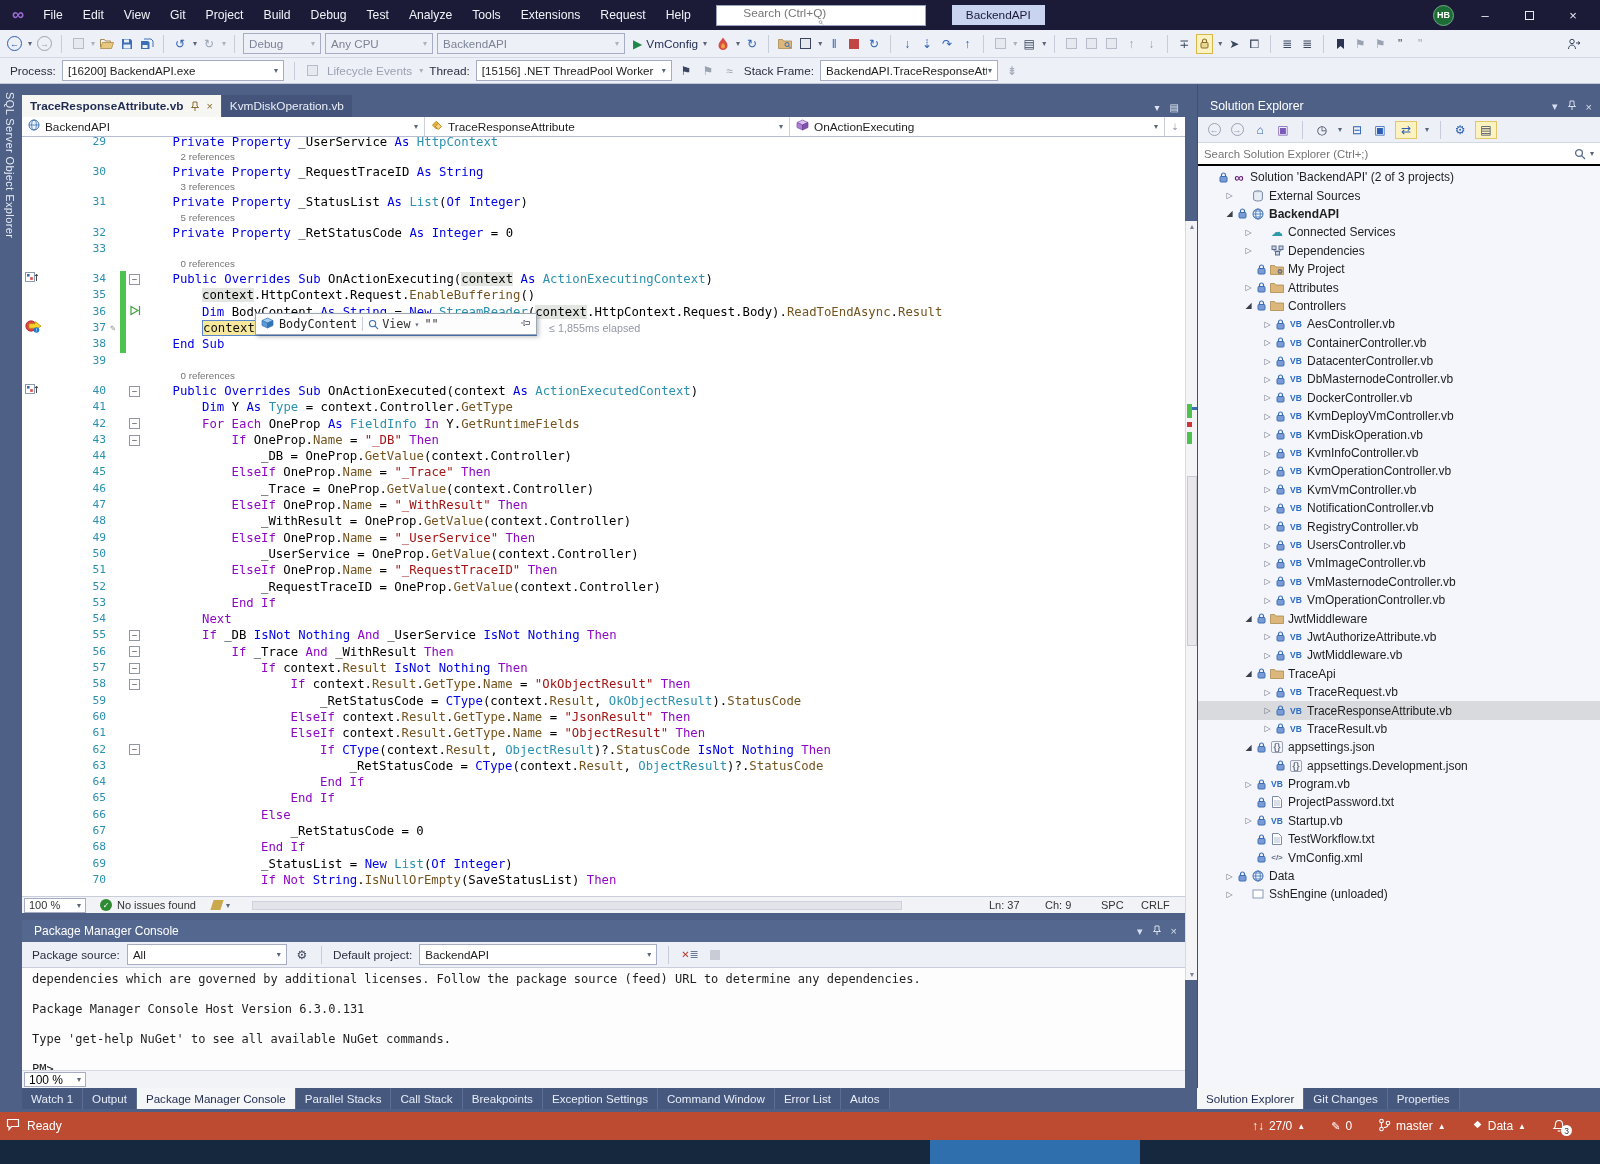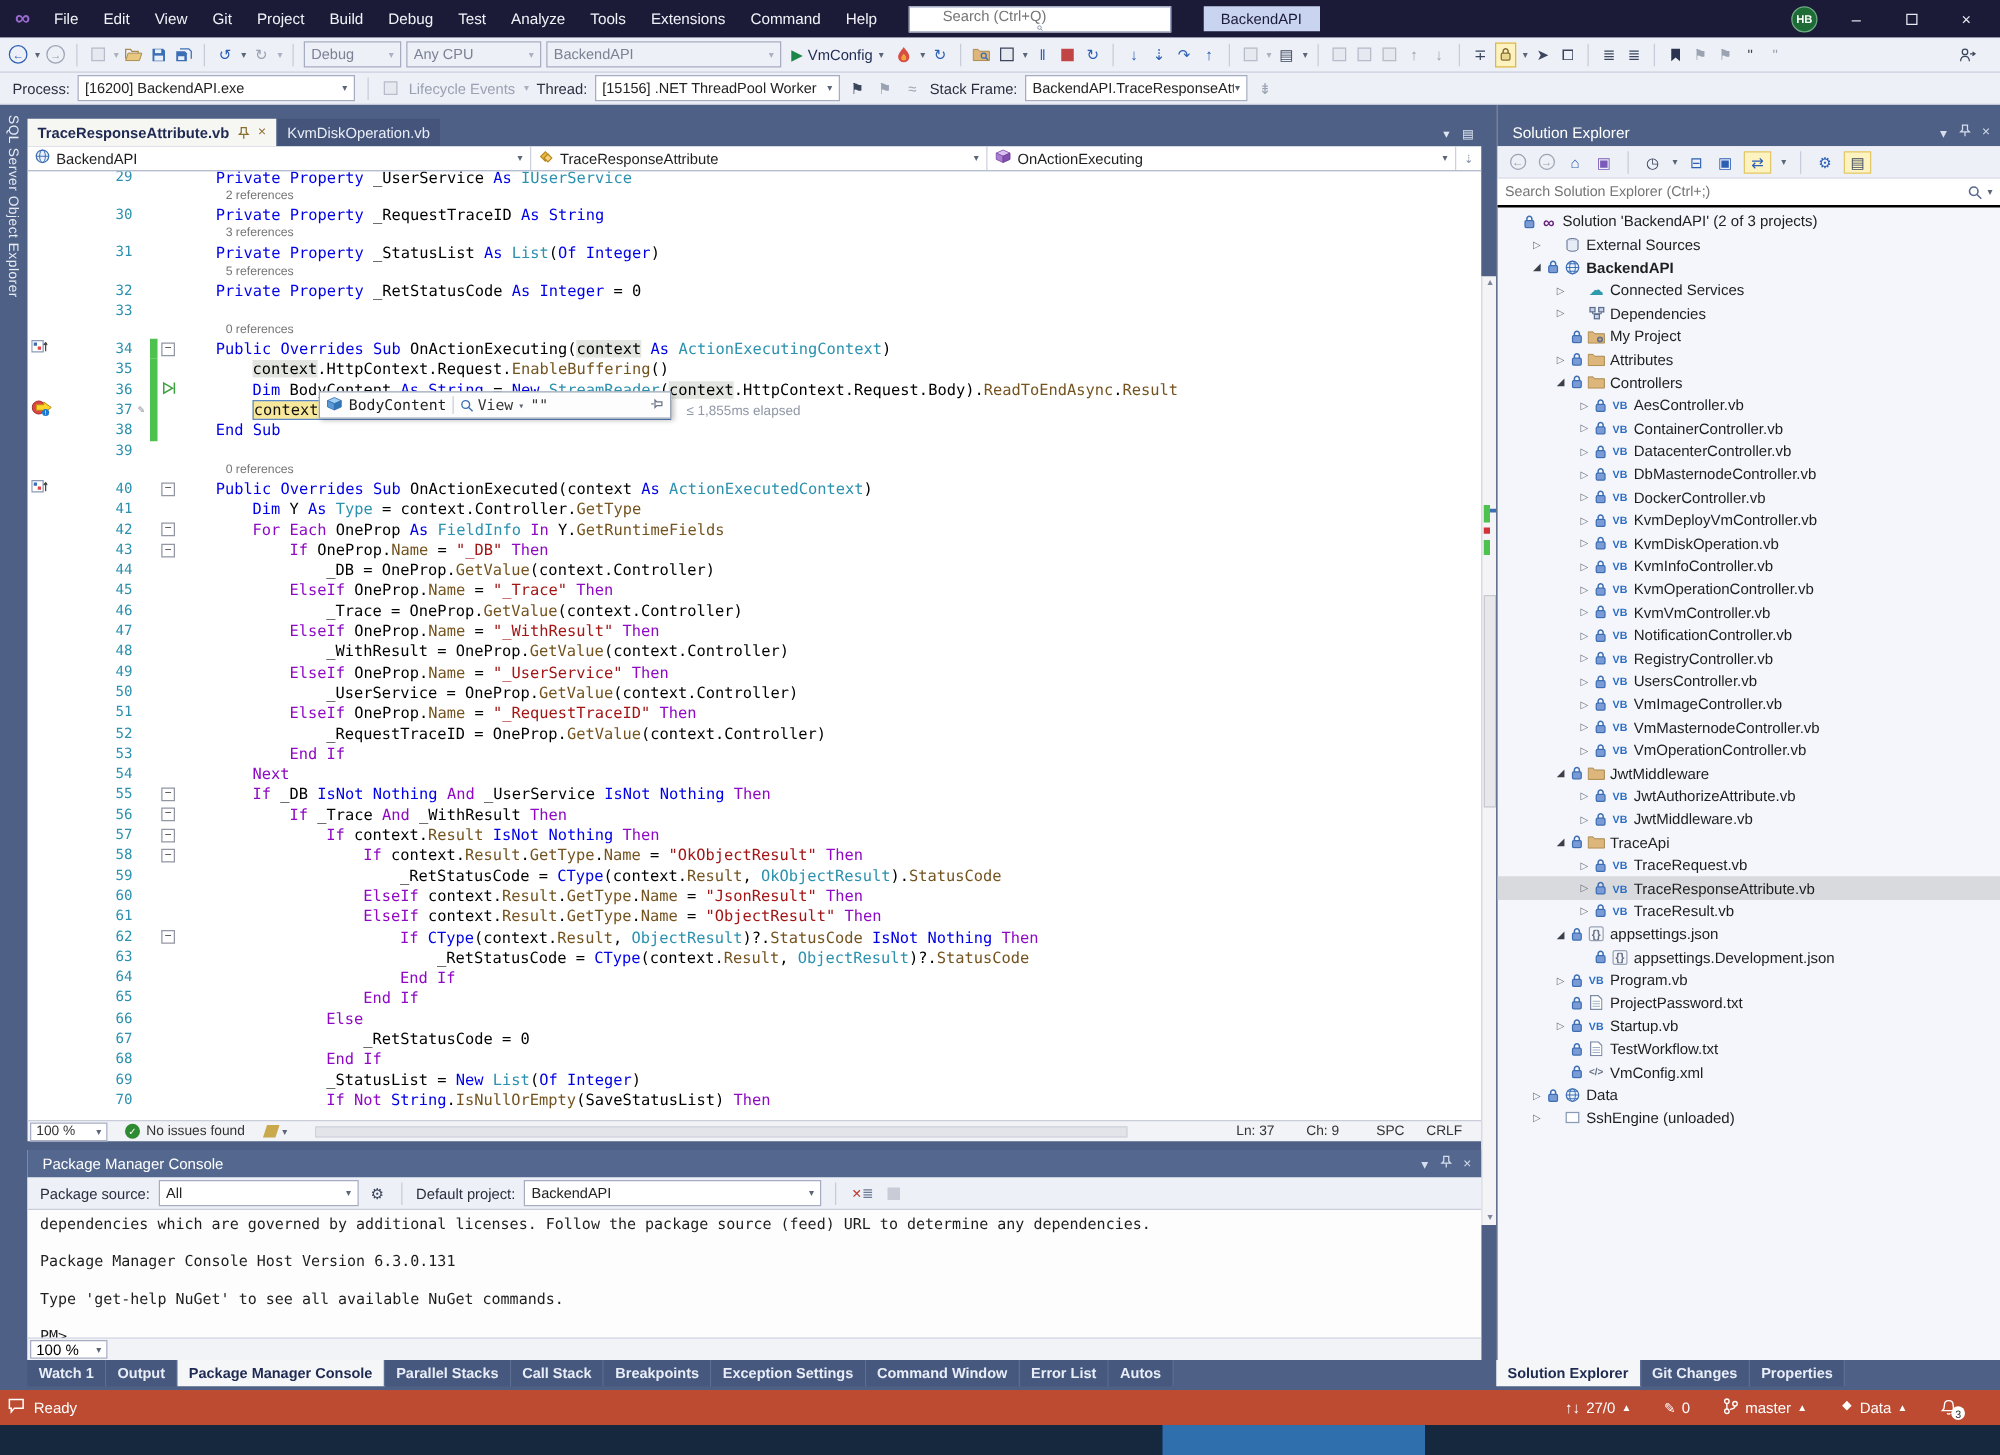--- a/index.html
+++ b/index.html
@@ -132,21 +132,21 @@
   .pmc{position:absolute; left:22px; top:836px; width:1163px; height:168px; background:#f6f7fb;}
   .pmchead{height:22px; background:#54688f; color:#fff; display:flex; align-items:center; padding:0 8px 0 12px; font-size:12px;}
   .pmchead .hicons{margin-left:auto; display:flex; gap:9px; color:#d7deee; font-size:11px; align-items:center;}
   .pmctools{height:26px; background:var(--toolbar-bg); border-bottom:1px solid #c9cdd9; display:flex; align-items:center; gap:7px; padding-left:10px;}
   .pmctools .lbl{font-size:11.8px; color:#2a2f3e;}
   .console{height:102px; background:#fdfdfe; padding:4px 0 0 10px; font-family:"DejaVu Sans Mono",monospace; font-size:12px; color:#1e1e1e; overflow:hidden;}
   .conline{height:15px; line-height:15px; white-space:pre;}
   .pmcbottom{height:18px; background:#f2f3f7; border-top:1px solid #d4d7e4; display:flex; align-items:center;}
 
   
-  .bottomtabs{position:absolute; left:0; top:1088px; width:1600px; height:24px; background:var(--chrome); display:flex; align-items:flex-start;font-weight:bold;}
+  .bottomtabs{position:absolute; left:0; top:1088px; width:1600px; height:24px; background:var(--chrome); display:flex; align-items:flex-start;}
   .btab{height:21px; display:flex; align-items:center; padding:0 9px; font-size:11.6px; background:#46587e; color:#e8edf8; border-right:1px solid #5d6e94;}
   .btab.active{background:#f5f6f8; color:#1e2a52;}
   .btabs-left{display:flex; margin-left:22px;}
   .btabs-right{position:absolute; left:1197px; top:0; display:flex;}
   .statusbar{position:absolute; left:0; top:1112px; width:1600px; height:28px; background:var(--statusbar); color:#fff; display:flex; align-items:center; font-size:12px;}
   .sb-left{display:flex; align-items:center; gap:7px; margin-left:6px;}
   .sb-right{margin-left:auto; display:flex; align-items:center; gap:26px; margin-right:34px;}
   .sb-item{display:flex; align-items:center; gap:5px;}
   .sb-caret{font-size:8px;}
   .badge{position:relative; display:inline-flex;}
@@ -167,21 +167,21 @@
         <span class="menu-item">Edit</span>
         <span class="menu-item">View</span>
         <span class="menu-item">Git</span>
         <span class="menu-item">Project</span>
         <span class="menu-item">Build</span>
         <span class="menu-item">Debug</span>
         <span class="menu-item">Test</span>
         <span class="menu-item">Analyze</span>
         <span class="menu-item">Tools</span>
         <span class="menu-item">Extensions</span>
-        <span class="menu-item">Command</span>
+        <span class="menu-item">Request</span>
         <span class="menu-item">Help</span>
       </div>
     <div class="tb-search">
       <input placeholder="Search (Ctrl+Q)" style="">
       <svg width="12" height="12" viewBox="0 0 12 12">
           <circle cx="5" cy="5" r="3.4" fill="none" stroke="#5b6b8c" stroke-width="1.3"></circle>
           <path d="M7.6 7.6L11 11" stroke="#5b6b8c" stroke-width="1.3"></path>
         </svg>
     </div>
     <span class="win-title">BackendAPI</span>
@@ -433,21 +433,21 @@
               </svg>
             <span>View</span>
               <span class="caret">▾</span>
           </span>
           <span class="dt-val">""</span>
           <span style="margin-left:auto"><svg width="11" height="10" viewBox="0 0 11 10">
                 <path d="M4 1v4L2.5 6.5h6L7 5V1z" fill="none" stroke="#6b7488" transform="rotate(90 5.5 5)"></path>
                 <path d="M1 5h2" stroke="#6b7488"></path>
               </svg></span>
         </div>
-      <div class="crow clip"><span class="cmargin"></span><span class="cnum">29</span><span class="cpencil"></span><span class="cbar"></span><span class="cfold"></span><span class="ccode" style="padding-left: 29.5px;"><span class="sk">Private Property </span><span class="si">_UserService </span><span class="sk">As </span><span class="st">IUserService</span></span></div>
+      <div class="crow clip"><span class="cmargin"></span><span class="cnum">29</span><span class="cpencil"></span><span class="cbar"></span><span class="cfold"></span><span class="ccode" style="padding-left: 29.5px;"><span class="sk">Private Property </span><span class="si">_UserService </span><span class="sk">As </span><span class="st">HttpContext</span></span></div>
           <div class="clrow">
             <span class="cl-text" style="padding-left: 158.5px;">2 references</span>
           </div>
           <div class="crow"><span class="cmargin"></span><span class="cnum">30</span><span class="cpencil"></span><span class="cbar"></span><span class="cfold"></span><span class="ccode" style="padding-left: 29.5px;"><span class="sk">Private Property </span><span class="si">_RequestTraceID </span><span class="sk">As String</span></span></div>
           <div class="clrow">
             <span class="cl-text" style="padding-left: 158.5px;">3 references</span>
           </div>
           <div class="crow"><span class="cmargin"></span><span class="cnum">31</span><span class="cpencil"></span><span class="cbar"></span><span class="cfold"></span><span class="ccode" style="padding-left: 29.5px;"><span class="sk">Private Property </span><span class="si">_StatusList </span><span class="sk">As </span><span class="st">List</span><span class="si">(</span><span class="sk">Of Integer</span><span class="si">)</span></span></div>
           <div class="clrow">
             <span class="cl-text" style="padding-left: 158.5px;">5 references</span>

